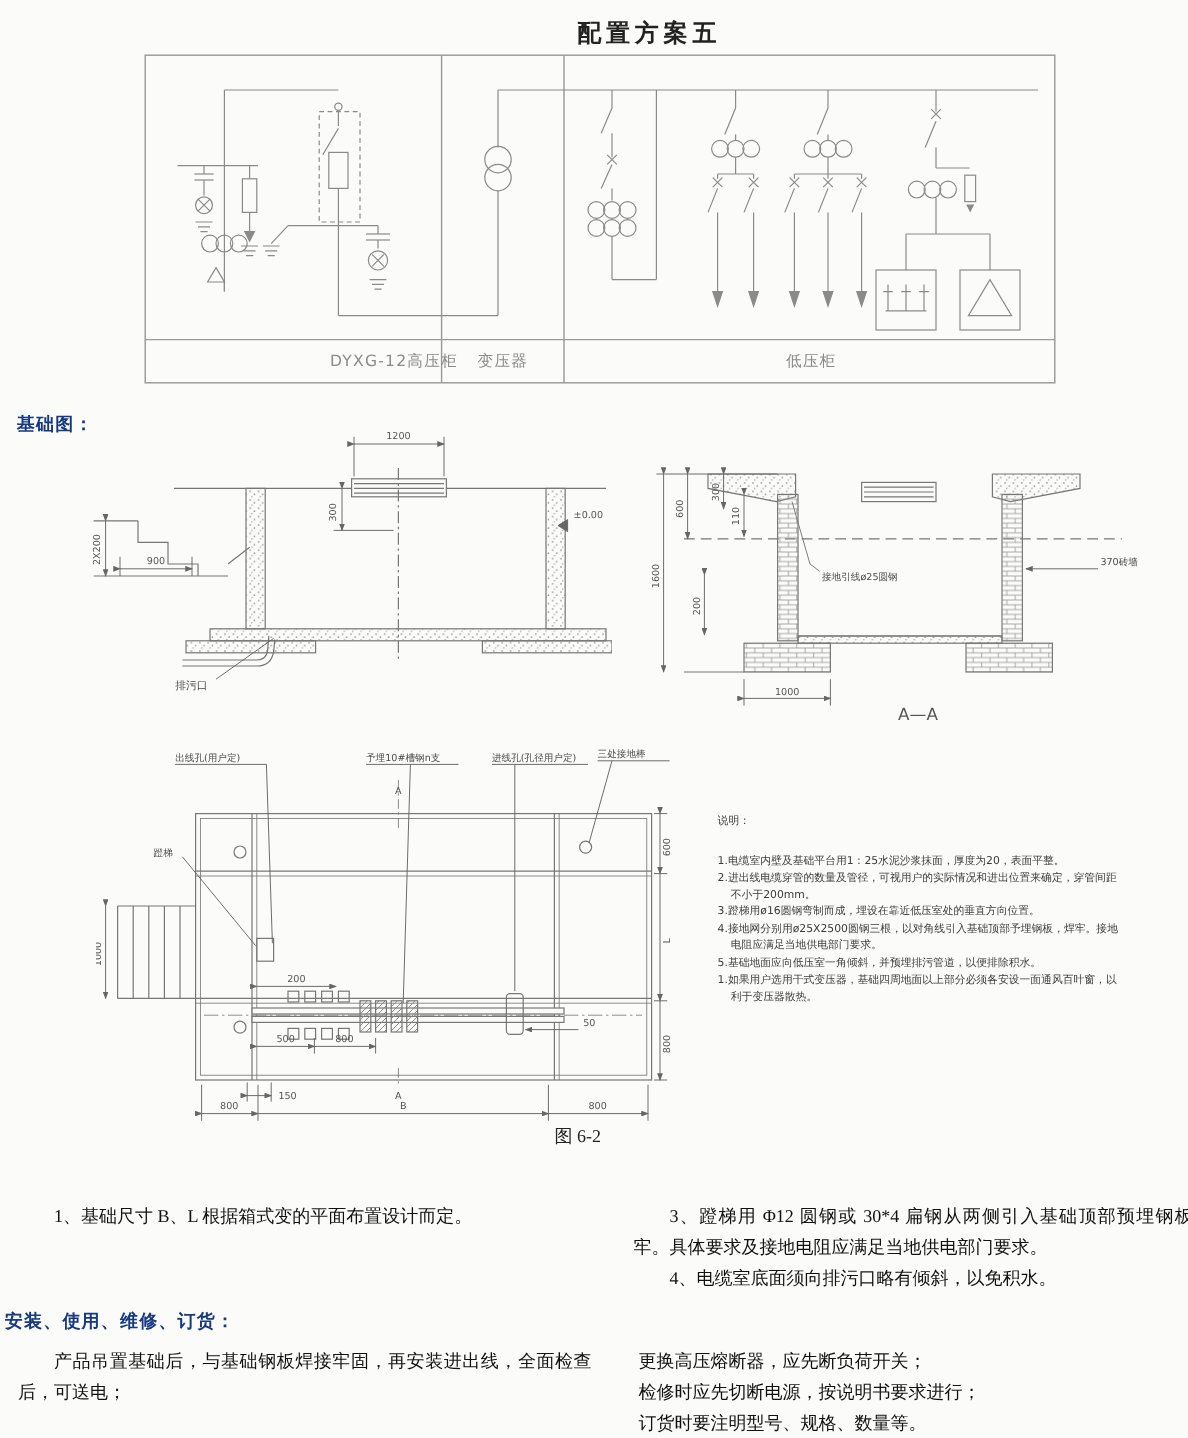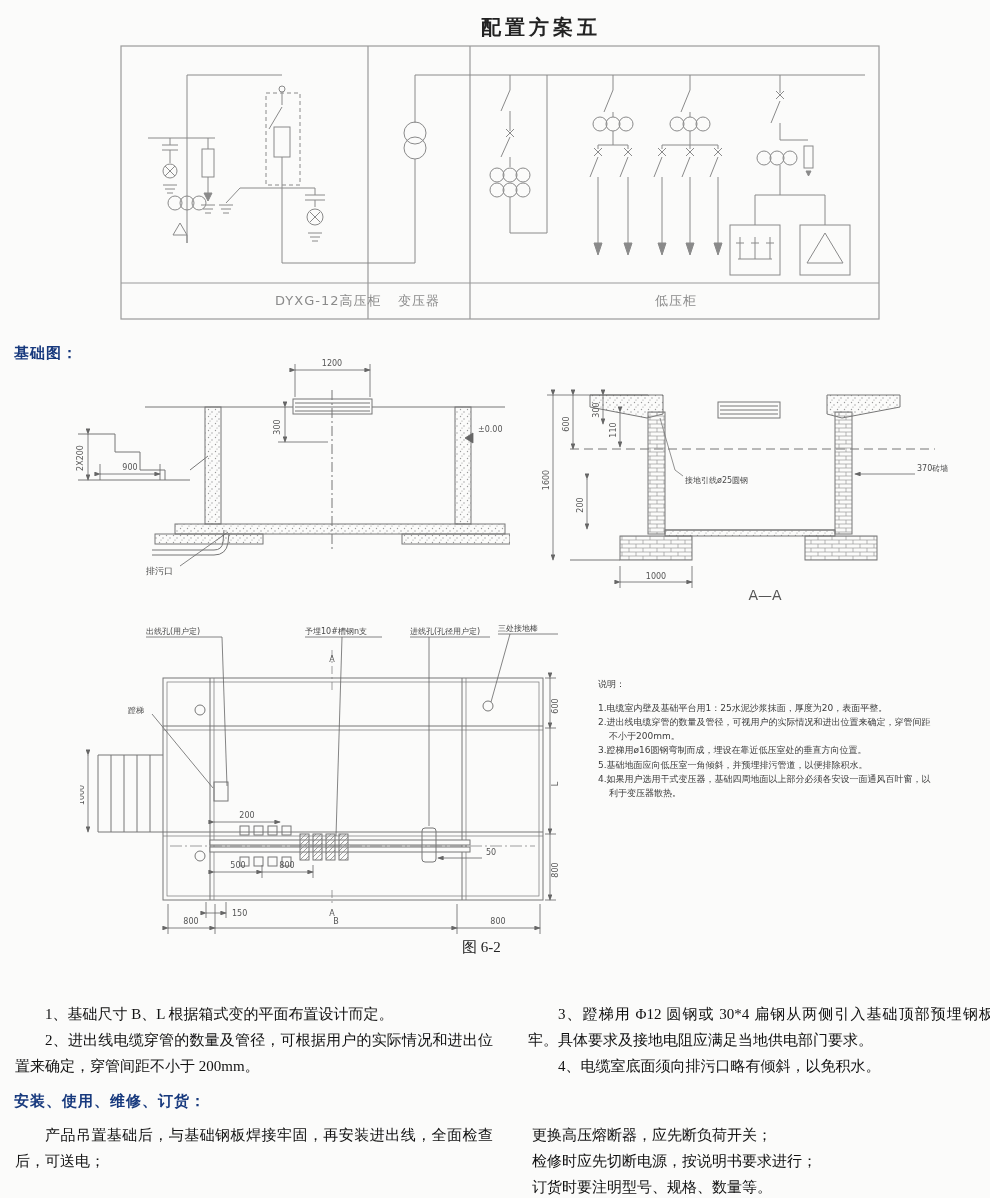--- a/index.html
+++ b/index.html
@@ -11,21 +11,21 @@
       font-weight:bold;font-size:20px;letter-spacing:4px;color:#222;margin-left:46px;}
   .blue-head{font-family:"Liberation Sans","DejaVu Sans",sans-serif;
       font-weight:bold;font-size:15px;color:#17397d;letter-spacing:1px;}
   svg{display:block;}
   svg text{font-family:"DejaVu Sans",sans-serif;fill:#555;}
   .dimtxt{font-size:8px;}
   .lbltxt{font-size:8px;fill:#4a4a4a;}
   .celllbl{font-size:13px;fill:#8b8b8b;font-family:"DejaVu Sans",sans-serif;letter-spacing:1px;}
   .notes{left:598px;top:678px;width:334px;
       font-family:"DejaVu Sans",sans-serif;font-size:9px;color:#3c3c3c;line-height:13.5px;}
-  .notes .ttl{margin-bottom:10px;font-family:Liberation Serif, serif;}
+  .notes .ttl{margin-bottom:20px;font-family:Liberation Serif, serif;}
   .notes div.itm{padding-left:11px;text-indent:-11px;margin-bottom:1px;}
   .bodycol{font-size:15px;line-height:26px;color:#111;text-align:justify;}
   .bodycol p{margin:0;text-indent:2em;}
   .fig-cap{left:462px;top:938px;font-size:15px;color:#222;}
 </style>
 </head>
 <body>
 
 <div class="abs page-title">配置方案五</div>
 
@@ -400,36 +400,36 @@
   <text class="dimtxt" x="252" y="52" text-anchor="middle">A</text>
   <text class="dimtxt" x="252" y="306" text-anchor="middle">A</text>
 </svg>
 </div>
 
 <div class="abs notes">
   <div class="ttl">说明：</div>
   <div class="itm">1.电缆室内壁及基础平台用1：25水泥沙浆抹面，厚度为20，表面平整。</div>
   <div class="itm">2.进出线电缆穿管的数量及管径，可视用户的实际情况和进出位置来确定，穿管间距不小于200mm。</div>
   <div class="itm">3.蹬梯用ø16圆钢弯制而成，埋设在靠近低压室处的垂直方向位置。</div>
+  <div class="itm">4.接地网分别用ø25X2500圆钢三根，以对角线引入基础顶部予埋钢板，焊牢。接地电阻应满足当地供电部门要求。</div>
   <div class="itm">5.基础地面应向低压室一角倾斜，并预埋排污管道，以便排除积水。</div>
-  <div class="itm">4.如果用户选用干式变压器，基础四周地面以上部分必须各安设一面通风百叶窗，以利于变压器散热。</div>
+  <div class="itm">1.如果用户选用干式变压器，基础四周地面以上部分必须各安设一面通风百叶窗，以利于变压器散热。</div>
 </div>
 
 <div class="abs fig-cap">图 6-2</div>
 
 <div class="abs bodycol" style="left:15px;top:1001px;width:478px;">
   <p>1、基础尺寸 B、L 根据箱式变的平面布置设计而定。</p>
-  <p>2、进出线电缆穿管的数量及管径，可根据用户的实际情况和进出位置来确定，穿管间距不小于 200mm。</p>
 </div>
 <div class="abs bodycol" style="left:528px;top:1001px;width:482px;">
   <p>3、蹬梯用 Φ12 圆钢或 30*4 扁钢从两侧引入基础顶部预埋钢板焊牢。具体要求及接地电阻应满足当地供电部门要求。</p>
   <p>4、电缆室底面须向排污口略有倾斜，以免积水。</p>
 </div>
 
-<div class="abs blue-head" style="left:14px;top:1092px;font-family:Liberation Serif, serif;">安装、使用、维修、订货：</div>
+<div class="abs blue-head" style="left:4px;top:1092px;font-family:Liberation Serif, serif;">安装、使用、维修、订货：</div>
 <div class="abs bodycol" style="left:15px;top:1122px;width:478px;">
   <p>产品吊置基础后，与基础钢板焊接牢固，再安装进出线，全面检查后，可送电；</p>
 </div>
 <div class="abs bodycol" style="left:502px;top:1122px;width:482px;">
   <p>更换高压熔断器，应先断负荷开关；</p>
   <p>检修时应先切断电源，按说明书要求进行；</p>
   <p>订货时要注明型号、规格、数量等。</p>
 </div>
 
 </body></html>

